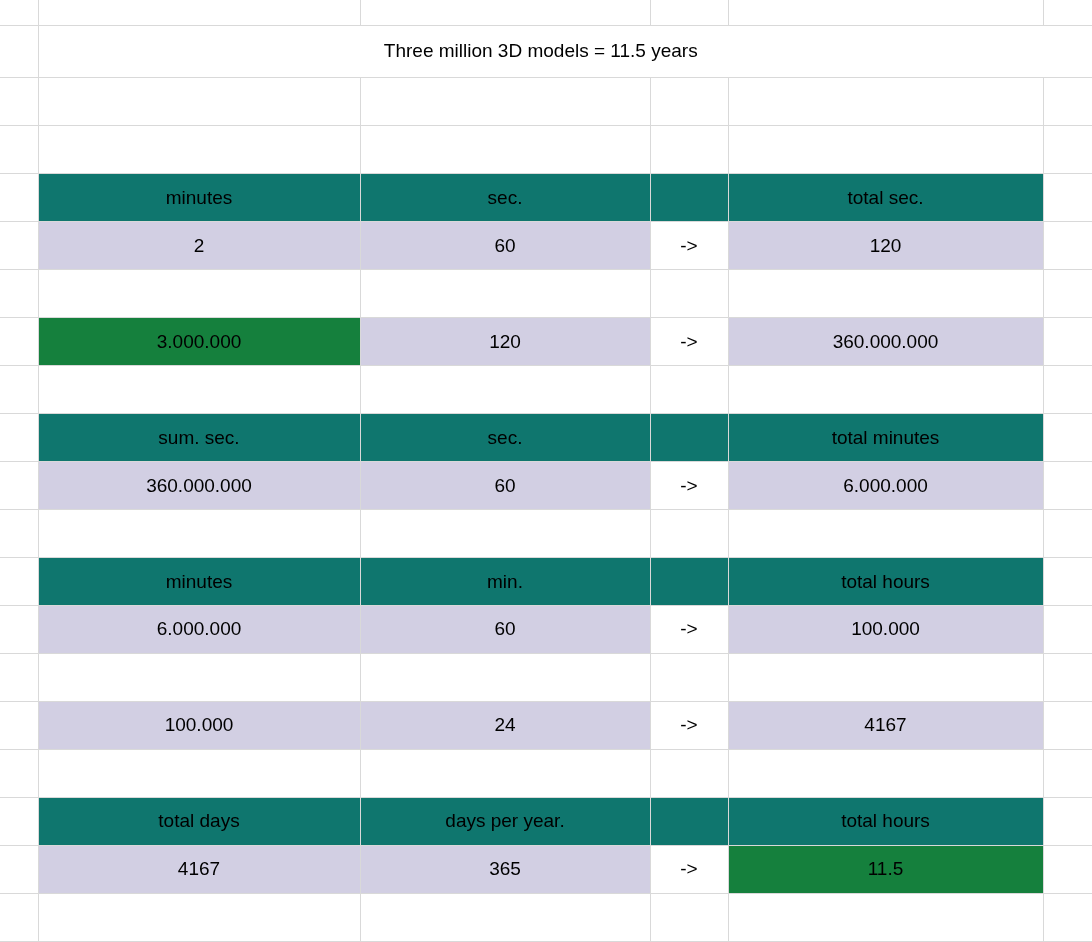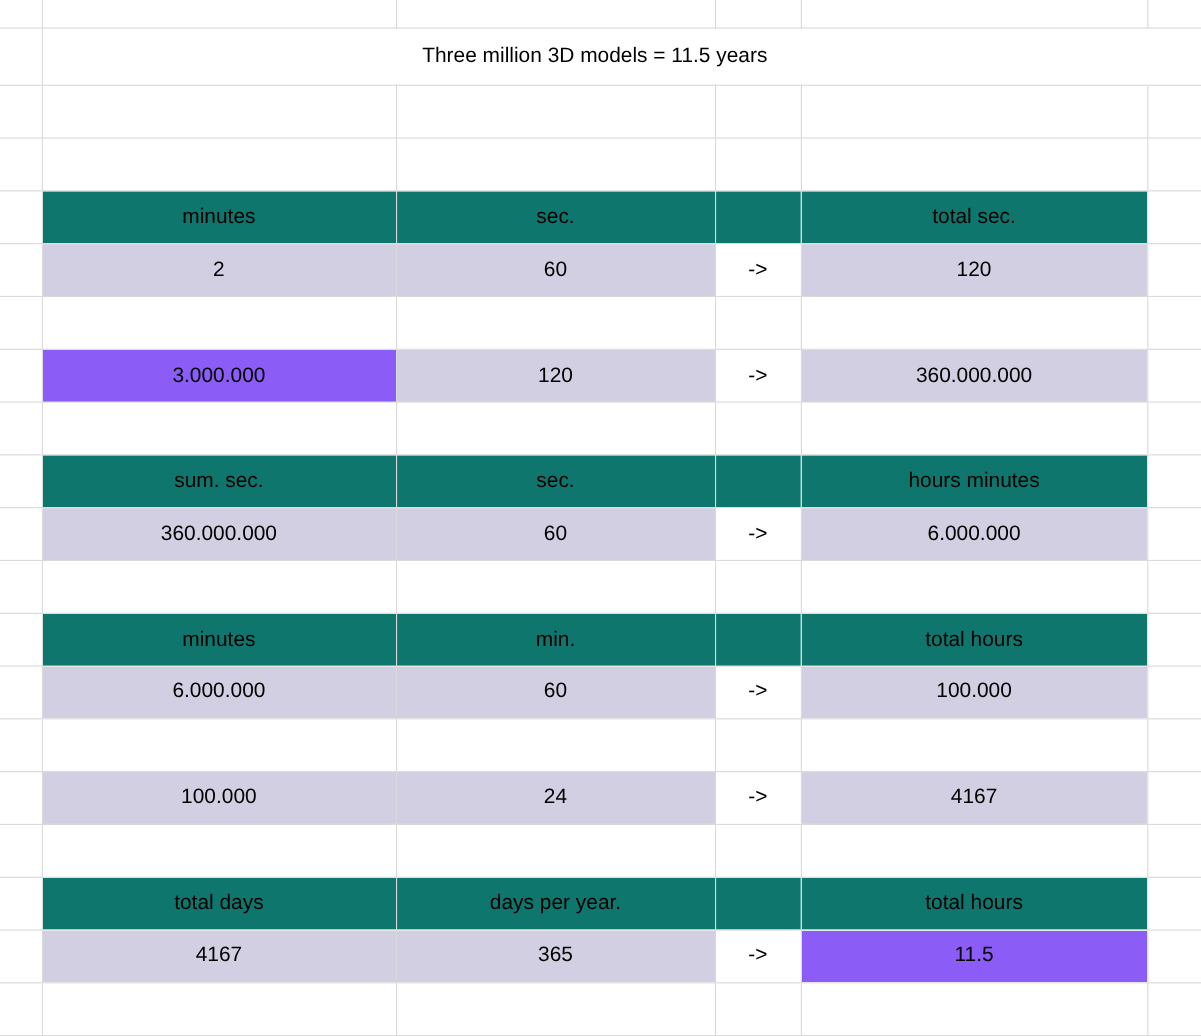--- a/index.html
+++ b/index.html
@@ -51,21 +51,21 @@
     text-align: center;
     border-right: none !important;
   }
   .hdr {
     background: #0f766e;
   }
   .val {
     background: #d2cfe3;
   }
   .hl {
-    background: #8b5cf6;
+    background: #15803d;
   }
   .arrow {
     background: #ffffff;
     font-size: 19px;
   }
   .blank {
     background: #ffffff;
   }
 </style>
 </head>
@@ -155,21 +155,21 @@
         <td class="blank"></td>
         <td class="blank"></td>
         <td class="blank"></td>
       </tr>
 
       <tr class="r-std">
         <td class="blank"></td>
         <td class="hdr">sum. sec.</td>
         <td class="hdr">sec.</td>
         <td class="hdr"></td>
-        <td class="hdr">hours minutes</td>
+        <td class="hdr">total minutes</td>
         <td class="blank"></td>
       </tr>
       <tr class="r-std">
         <td class="blank"></td>
         <td class="val">360.000.000</td>
         <td class="val">60</td>
         <td class="val arrow">-&gt;</td>
         <td class="val">6.000.000</td>
         <td class="blank"></td>
       </tr>

